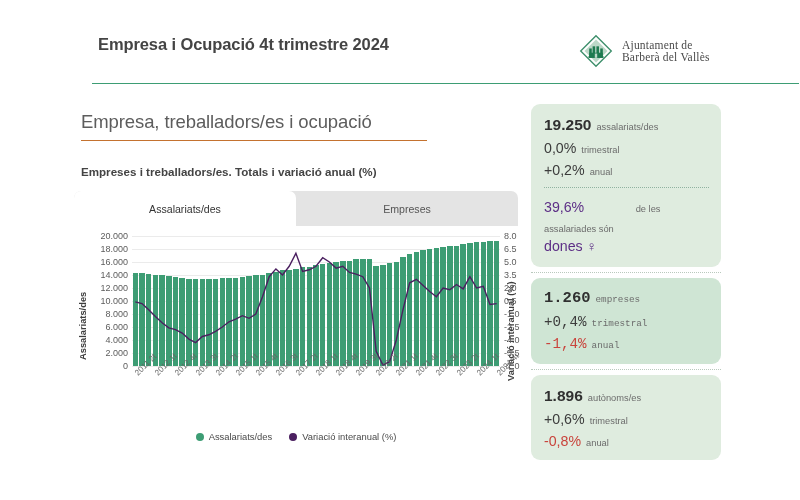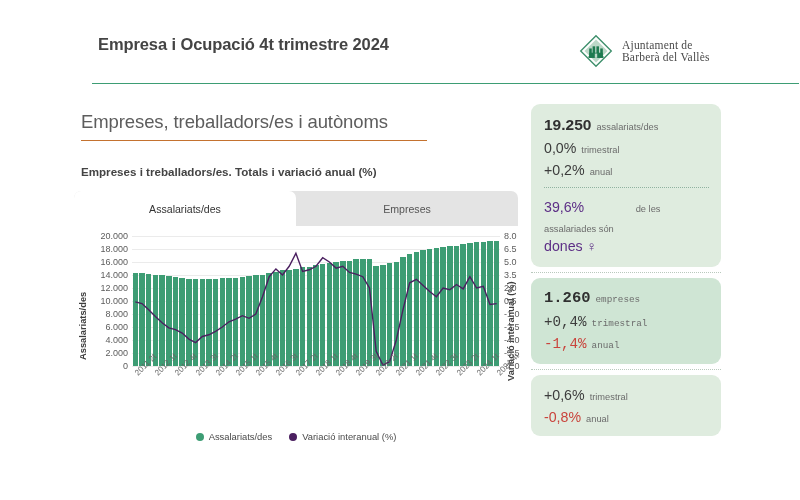--- a/index.html
+++ b/index.html
@@ -106,21 +106,21 @@
       </span>
       <span class="logo-text">
         <span class="logo-line">Ajuntament de</span>
         <span class="logo-line">Barberà del Vallès</span>
       </span>
     </div>
 
     <div class="hrule"></div>
   </div>
 
-  <div class="section-title">Empreses, treballadors/es i autònoms</div>
+  <div class="section-title">Empresa, treballadors/es i ocupació</div>
   <div class="section-underline"></div>
   <div class="chart-title">Empreses i treballadors/es. Totals i variació anual (%)</div>
 
   <div class="tabs">
     <div class="tab active">Assalariats/des</div>
     <div class="tab">Empreses</div>
   </div>
 
   <div class="chart-card">
     <div class="chart-wrap">
@@ -296,20 +296,24 @@
       <div class="row">
         <span class="statline neg">-1,4%</span>
         <span class="unit">anual</span>
       </div>
     </div>
 
     <div class="dotted sep"></div>
 
     <div class="card light">
       <div class="row">
+        <span class="big">1.896</span>
+        <span class="unit">autònoms/es</span>
+      </div>
+      <div class="row">
         <span class="statline">+0,6%</span>
         <span class="unit">trimestral</span>
       </div>
       <div class="row">
         <span class="statline neg">-0,8%</span>
         <span class="unit">anual</span>
       </div>
     </div>
 
   </div>

